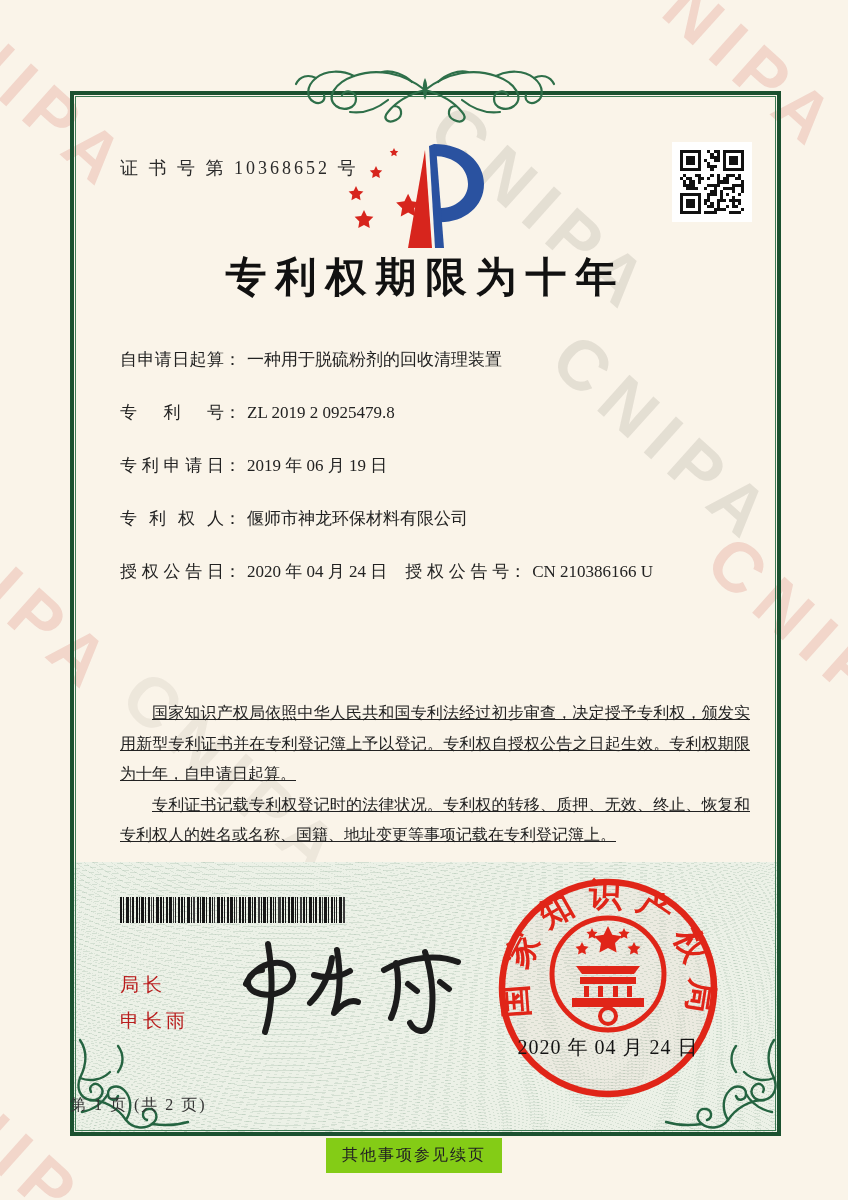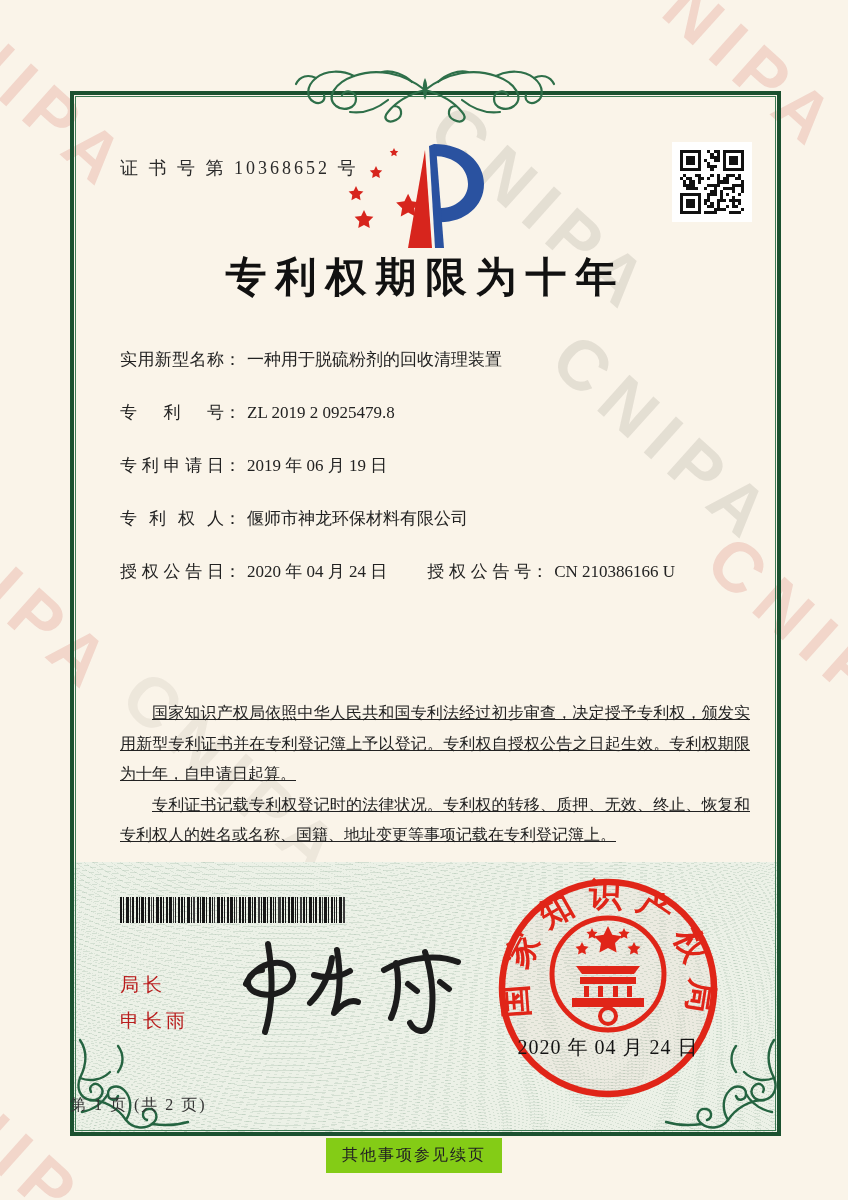--- a/index.html
+++ b/index.html
@@ -48,21 +48,21 @@
           display:flex;align-items:center;justify-content:center;}
   .title{left:70px;top:250px;width:711px;text-align:center;
          font-size:41px;font-weight:bold;letter-spacing:9px;color:#111;}
   .fields{left:120px;top:348px;width:630px;font-size:17px;}
   .frow{margin-bottom:30px;line-height:23px;}
   .frow .lbl{display:inline-block;width:104px;text-align:justify;text-align-last:justify;
              -moz-text-align-last:justify;vertical-align:top;}
   .frow .col{vertical-align:top;}
   .frow .val{display:inline-block;vertical-align:top;padding-left:6px;max-width:500px;}
   .grant .val{max-width:220px;}
-  .grant .pair2{margin-left:40px;}
+  .grant .pair2{margin-left:18px;}
   .grant .pair2 .lbl{width:104px;}
   .paras{left:120px;top:698px;width:630px;font-size:16px;line-height:30.5px;text-align:justify;text-decoration:underline;}
   .paras p{margin:0;text-indent:2em;}
   .barcode{left:120px;top:897px;}
   .signer{left:120px;font-size:19px;letter-spacing:4px;color:#b91c1c;z-index:6;}
   .signer.t1{top:972px;}
   .signer.t2{top:1008px;}
   .signature{left:228px;top:928px;z-index:6;}
   .seal{left:488px;top:868px;z-index:7;}
   .page-info{left:70px;top:1095px;width:711px;text-align:left;
@@ -272,21 +272,21 @@
       <rect x="0" y="14" width="7" height="7" fill="#111"></rect>
       <rect x="1" y="15" width="5" height="5" fill="#fff"></rect>
       <rect x="2" y="16" width="3" height="3" fill="#111"></rect>
     </svg>
 </div>
 
 <div class="abs title">专利权期限为十年</div>
 
 <div class="abs fields">
   <div class="frow">
-    <span class="lbl">实用新型名称</span><span class="col">：</span><span class="val">一种用于脱硫粉剂的回收清理装置</span>
+    <span class="lbl">自申请日起算</span><span class="col">：</span><span class="val">一种用于脱硫粉剂的回收清理装置</span>
   </div>
   <div class="frow">
     <span class="lbl">专利号</span><span class="col">：</span><span class="val">ZL 2019 2 0925479.8</span>
   </div>
   <div class="frow">
     <span class="lbl">专利申请日</span><span class="col">：</span><span class="val">2019 年 06 月 19 日</span>
   </div>
   <div class="frow">
     <span class="lbl">专利权人</span><span class="col">：</span><span class="val">偃师市神龙环保材料有限公司</span>
   </div>

